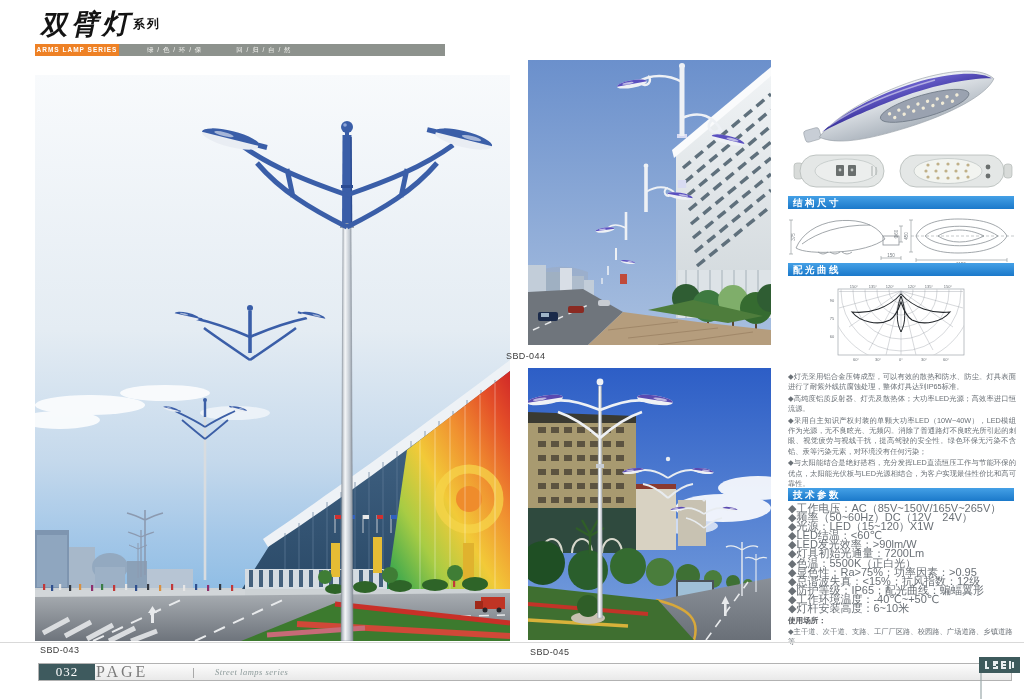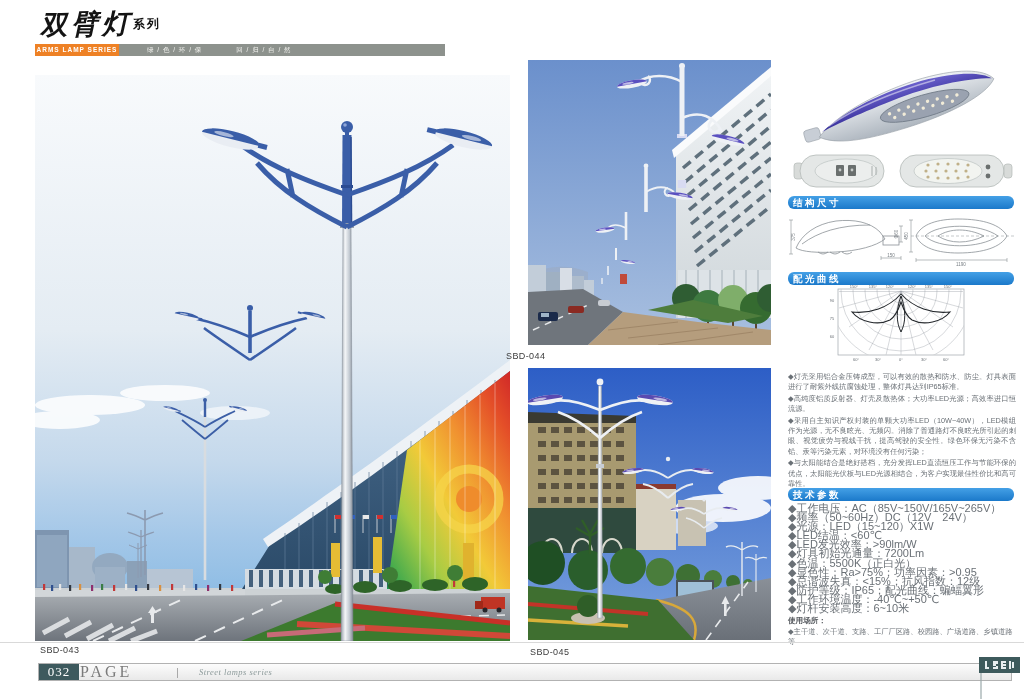--- a/index.html
+++ b/index.html
@@ -19,34 +19,34 @@
                   padding-left:28px;letter-spacing:1px;white-space:nowrap;}
   .series-bar .cn .gap{display:inline-block;width:34px;}
 
   
   .photo{position:absolute;display:block;}
   .photo-label{position:absolute;font-size:9px;color:#3c3c3c;letter-spacing:.4px;}
 
   
   .sec-hd{position:absolute;left:788px;width:226px;height:13px;box-sizing:border-box;
           background:linear-gradient(180deg,#44a0e6,#1b79ca);color:#fff;font-size:9.5px;
-          font-weight:bold;letter-spacing:2.5px;line-height:13px;padding-left:5px;border-radius:6px;}
+          font-weight:bold;letter-spacing:2.5px;line-height:13px;padding-left:5px;}
   .txtblock{position:absolute;left:788px;width:228px;color:#6a7076;}
   .mat{top:372px;font-size:7.3px;line-height:10.4px;text-align:justify;}
   .mat .b{margin-bottom:1px;}
   .tech{top:504px;font-size:11px;line-height:9.1px;}
   .usage-hd{top:616px;font-size:7.6px;font-weight:bold;color:#55595e;}
   .usage{top:627px;font-size:7.3px;line-height:10px;}
 
   
   .rule{position:absolute;left:0;top:642px;width:1024px;height:1px;background:#d9d9d9;}
   .footer-bar{position:absolute;left:38px;top:663px;width:974px;height:18px;
               border:1px solid #b2b2b2;box-sizing:border-box;display:flex;align-items:center;
               background:linear-gradient(180deg,#fcfcfc,#e9e9e9);}
-  .page-num-box{width:40px;height:100%;background:#3e5a5e;color:#fff;display:flex;
+  .page-num-box{width:56px;height:100%;background:#3e5a5e;color:#fff;display:flex;
                 align-items:flex-end;justify-content:center;font-family:"Liberation Serif",serif;
                 font-size:13px;letter-spacing:1px;}
   .page-word{font-family:"Liberation Serif",serif;font-size:16px;color:#7b7b7b;
              letter-spacing:3px;margin-left:1px;}
   .sep{color:#9a9a9a;font-size:10px;margin-left:44px;}
   .series-word{font-family:"Liberation Serif",serif;font-style:italic;font-size:8.5px;
                color:#8c9a9a;margin-left:20px;letter-spacing:.5px;}
   .flag-logo{position:absolute;left:974px;top:652px;}
 </style>
 </head>
@@ -522,21 +522,21 @@
     </g>
     <g font-size="4.6" fill="#7a8086" font-family="Liberation Sans,sans-serif">
       <text transform="rotate(-90 7 25)" x="7" y="25" text-anchor="middle">375</text>
       <text transform="rotate(-90 110 22)" x="110" y="22" text-anchor="middle">Φ60</text>
       <text x="103" y="44.5" text-anchor="middle">150</text>
       <text transform="rotate(-90 119.5 24)" x="119.5" y="24" text-anchor="middle">450</text>
       <text x="173" y="54" text-anchor="middle">1190</text>
     </g>
   </svg>
 
-  <div class="sec-hd" style="top:272px">配光曲线</div>
+  <div class="sec-hd" style="top:263px">配光曲线</div>
   <svg class="abs" style="left:826px;top:282px" width="150" height="80" viewBox="0 0 150 80">
     <defs>
         <clipPath id="pm-clip">
           <rect x="12.5" y="7.5" width="125" height="65"></rect>
         </clipPath>
       </defs>
     <rect x="12" y="7" width="126" height="66" fill="#ffffff" stroke="#a0a6ac" stroke-width=".7"></rect>
     <g clip-path="url(#pm-clip)" stroke="#9aa0a6" stroke-width=".4" fill="none">
       <g>
         <path d="M75,9 L13,26 M75,9 L23,45 M75,9 L43,68 M75,9 L60,73 M75,9 L75,73 M75,9 L90,73 M75,9 L107,68 M75,9 L127,45 M75,9 L137,26 M13,9.5 L137,9.5"></path>

